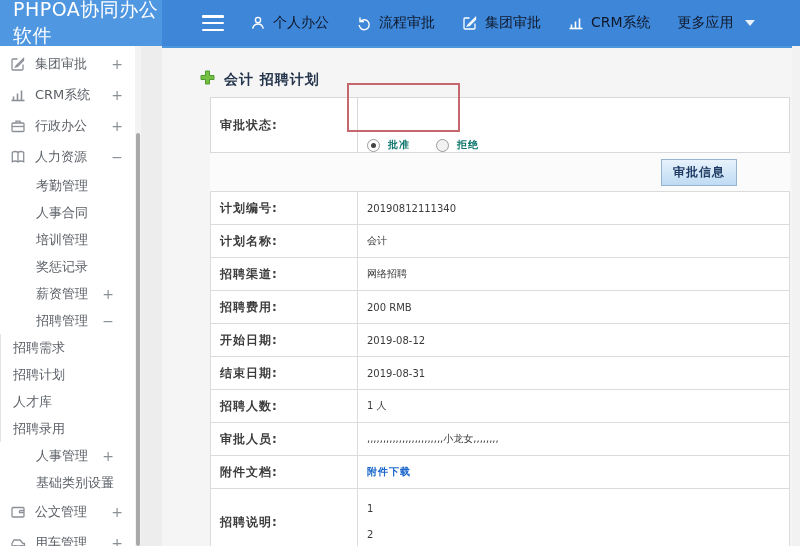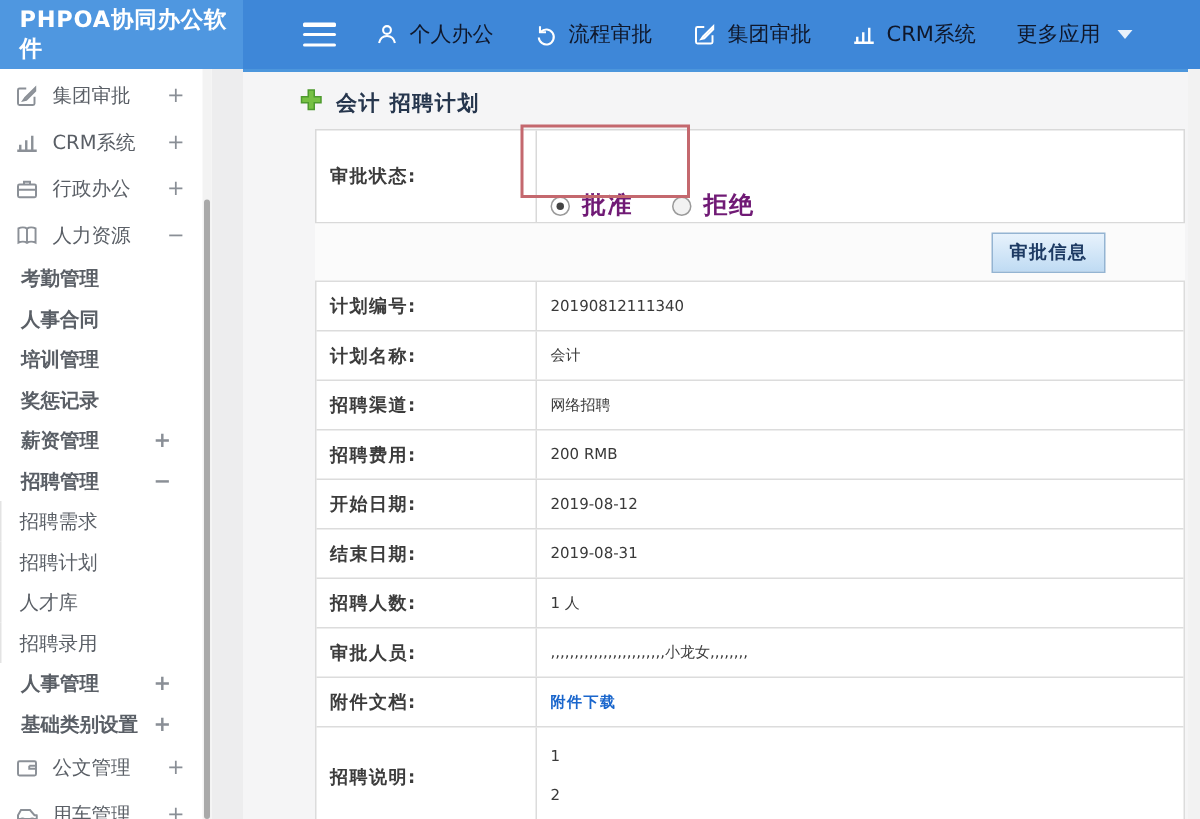--- a/index.html
+++ b/index.html
@@ -1,54 +1,54 @@
 <!DOCTYPE html>
 <html><head>
 <meta charset="utf-8">
 <style>
   * { margin:0; padding:0; box-sizing:border-box; }
   body { font-family:"DejaVu Sans","Liberation Sans",sans-serif; background:#e9e9e9; }
   .app { position:relative; width:800px; height:546px; background:#fff; overflow:hidden; }
 
   
   .topbar { position:absolute; top:0; left:0; width:800px; height:46px; background:#3e87d8; display:flex; align-items:center; }
-  .logo { width:162px; height:46px; background:#4f97e0; color:#fff; font-size:15px; font-weight:bold; display:flex; align-items:center; padding-left:13px; letter-spacing:.5px; }
+  .logo { width:162px; height:46px; background:#4f97e0; color:#fff; font-size:19px; font-weight:normal; display:flex; align-items:center; padding-left:13px; letter-spacing:.5px; }
   .hamburger { margin-left:40px; width:22px; height:16px; display:flex; flex-direction:column; justify-content:space-between; cursor:pointer; }
   .hamburger span { display:block; height:2.5px; background:#fff; border-radius:1px; }
   .topnav { display:flex; align-items:center; margin-left:26px; gap:27px; }
   .nav-item { display:flex; align-items:center; gap:7px; color:#0f172a; font-size:14px; cursor:pointer; white-space:nowrap; }
   .nav-item svg { display:block; }
   .caret { width:0; height:0; border-left:5px solid transparent; border-right:5px solid transparent; border-top:6px solid #e8f1fb; margin-left:4px; }
 
   
   .sidebar { position:absolute; top:46px; left:0; width:141px; bottom:0; background:#fff; overflow:hidden; }
   .side-list { list-style:none; padding-top:2px; }
   .side-item { position:relative; display:flex; align-items:center; color:#5a5f66; cursor:pointer; font-size:13px; }
   .side-item.lvl1 { height:31px; padding-left:10px; }
   .side-item.lvl1 .s-ic { width:17px; margin-right:8px; display:flex; align-items:center; }
-  .side-item.lvl2 { height:27px; padding-left:14px;font-weight:bold; }
+  .side-item.lvl2 { height:27px; padding-left:36px; }
   .side-item.lvl3 { height:27px; padding-left:38px; padding-left:12px; border-left:1px solid #e3e3e3; }
   .expander { position:absolute; font-size:14px; color:#8a8f96; }
   .lvl1 .expander { right:18px; }
   .lvl2 .expander { right:27px; }
   .scroll-track { position:absolute; top:0; right:0; width:6px; bottom:0; background:#f3f3f3; }
   .scroll-thumb { position:absolute; top:87px; right:1px; width:4px; bottom:0; background:#a9a9a9; border-radius:2px; }
 
   
   .content { position:absolute; top:46px; left:141px; right:0; bottom:0; background:#ededee; }
   .rightbar { position:absolute; top:0; right:0; width:8px; bottom:0; background:#f2f2f2; }
   .panel { position:absolute; top:0; left:21px; width:630px; bottom:0; background:#f5f5f6; border-top:2px solid #4c96dc; }
-  .page-title { display:flex; align-items:center; gap:9px; padding:11px 0 8px 38px; }
+  .page-title { display:flex; align-items:center; gap:9px; padding:22px 0 8px 38px; }
   .page-title h1 { font-size:14px; font-weight:bold; color:#26364d; letter-spacing:1px; }
 
   .ap-table { margin-left:48px; width:580px; background:#fff; border:1px solid #d9d9d9; display:flex; min-height:39px; }
   .ap-label { width:147px; border-right:1px solid #d9d9d9; display:flex; align-items:center; padding-left:9px;text-align:center; }
   .ap-value { flex:1; display:flex; align-items:center; padding-left:9px; gap:26px; }
   .lbl-text { font-size:12px; font-weight:bold; color:#3c3c3c; letter-spacing:1px; }
-  .radio-opt { display:flex; align-items:center; gap:8px; font-size:16px; font-weight:bold; color:#701a75; letter-spacing:1px; cursor:pointer;margin-top:40px; }
+  .radio-opt { display:flex; align-items:center; gap:8px; font-size:10px; font-weight:bold; color:#0f766e; letter-spacing:1px; cursor:pointer;margin-top:40px; }
   .radio { width:13px; height:13px; border-radius:50%; border:1px solid #9a9a9a; background:#f2f2f2; position:relative; display:inline-block; }
   .radio.checked { background:#fff; }
   .radio.checked::after { content:""; position:absolute; left:3px; top:3px; width:5px; height:5px; border-radius:50%; background:#444; }
 
   .red-box { position:absolute; left:185px; top:35px; width:113px; height:49px; border:2px solid #c4686e; pointer-events:none; }
 
   .btn-bar { margin-left:48px; width:580px; height:38px; background:#fbfbfb; display:flex; align-items:center; justify-content:flex-end; padding-right:53px; }
   .approve-btn { font-family:inherit; font-size:12px; font-weight:bold; color:#1d3a63; letter-spacing:1px; padding:4px 11px; border:1px solid #94b4d2; background:linear-gradient(#e7f2fc,#bfdbf3); cursor:pointer; }
 
   .dt { margin-left:48px; width:580px; background:#fff; border:1px solid #dcdcdc; }

